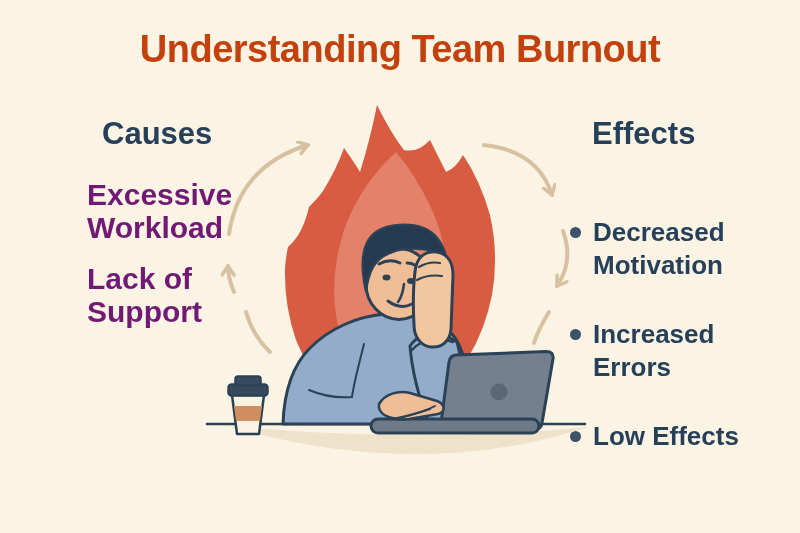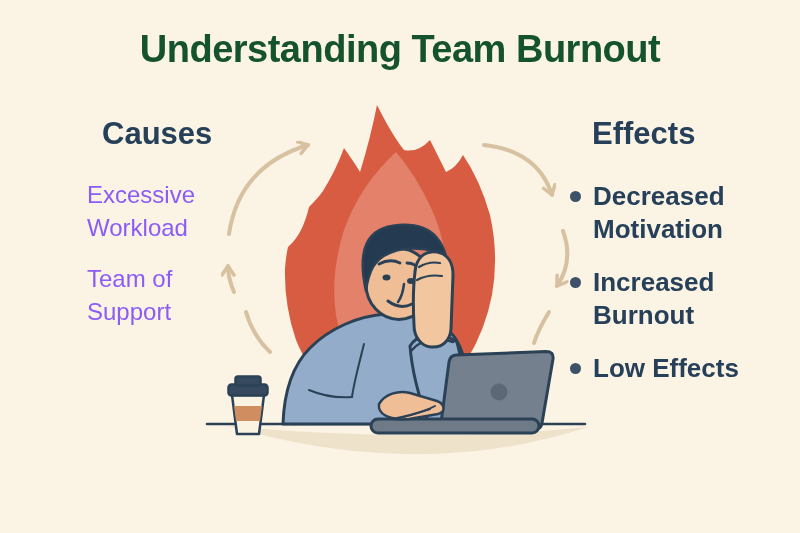--- a/index.html
+++ b/index.html
@@ -8,35 +8,35 @@
     width:800px;height:533px;
     background:#FBF3E3;
     font-family:"Liberation Sans",sans-serif;
     color:#27405A;
     overflow:hidden;
   }
   .title{
     position:absolute;top:28px;left:0;width:800px;
     text-align:center;
     font-size:38px;font-weight:700;letter-spacing:-0.5px;
-    color:#14532d;
+    color:#c2410c;
   }
   .col-heading{
     position:absolute;
     font-size:31px;font-weight:700;color:#27405A;
   }
   .causes-heading{left:102px;top:116px;}
   .effects-heading{left:592px;top:116px;}
   .causes-list{position:absolute;left:87px;top:178px;width:210px;}
   .cause-item{
-    font-size:24px;font-weight:400;line-height:33px;
-    white-space:pre-line;margin-bottom:18px;color:#8b5cf6;
+    font-size:30px;font-weight:700;line-height:33px;
+    white-space:pre-line;margin-bottom:18px;color:#701a75;
   }
   .effects-list{position:absolute;left:570px;top:180px;width:220px;}
-  .effect-row{display:flex;align-items:flex-start;margin-bottom:20px;}
+  .effect-row{display:flex;align-items:flex-start;margin-bottom:20px;margin-top:36px;}
   .bullet{
     width:11px;height:11px;border-radius:50%;
     background:#3D5168;flex:0 0 11px;margin:11px 12px 0 0;
   }
   .effect-label{
     font-size:26px;font-weight:700;line-height:33px;
     white-space:pre-line;color:#27405A;
   }
   .scene{position:absolute;left:0;top:0;width:800px;height:533px;}
 </style>
@@ -46,34 +46,34 @@
 <div class="page">
 
   <div class="title">Understanding Team Burnout</div>
 
   <div class="col-heading causes-heading">Causes</div>
   <div class="col-heading effects-heading">Effects</div>
 
   <div class="causes-list">
     <div class="cause-item">Excessive
 Workload</div>
-    <div class="cause-item">Team of
+    <div class="cause-item">Lack of
 Support</div>
   </div>
 
   <div class="effects-list">
     <div class="effect-row">
       <span class="bullet"></span>
       <span class="effect-label">Decreased
 Motivation</span>
     </div>
     <div class="effect-row">
       <span class="bullet"></span>
       <span class="effect-label">Increased
-Burnout</span>
+Errors</span>
     </div>
     <div class="effect-row">
       <span class="bullet"></span>
       <span class="effect-label">Low Effects</span>
     </div>
   </div>
 
   <svg class="scene" viewBox="0 0 800 533">
     <defs>
       <marker id="arrowV" markerWidth="18" markerHeight="18" refX="12" refY="7" orient="auto" markerUnits="userSpaceOnUse">

